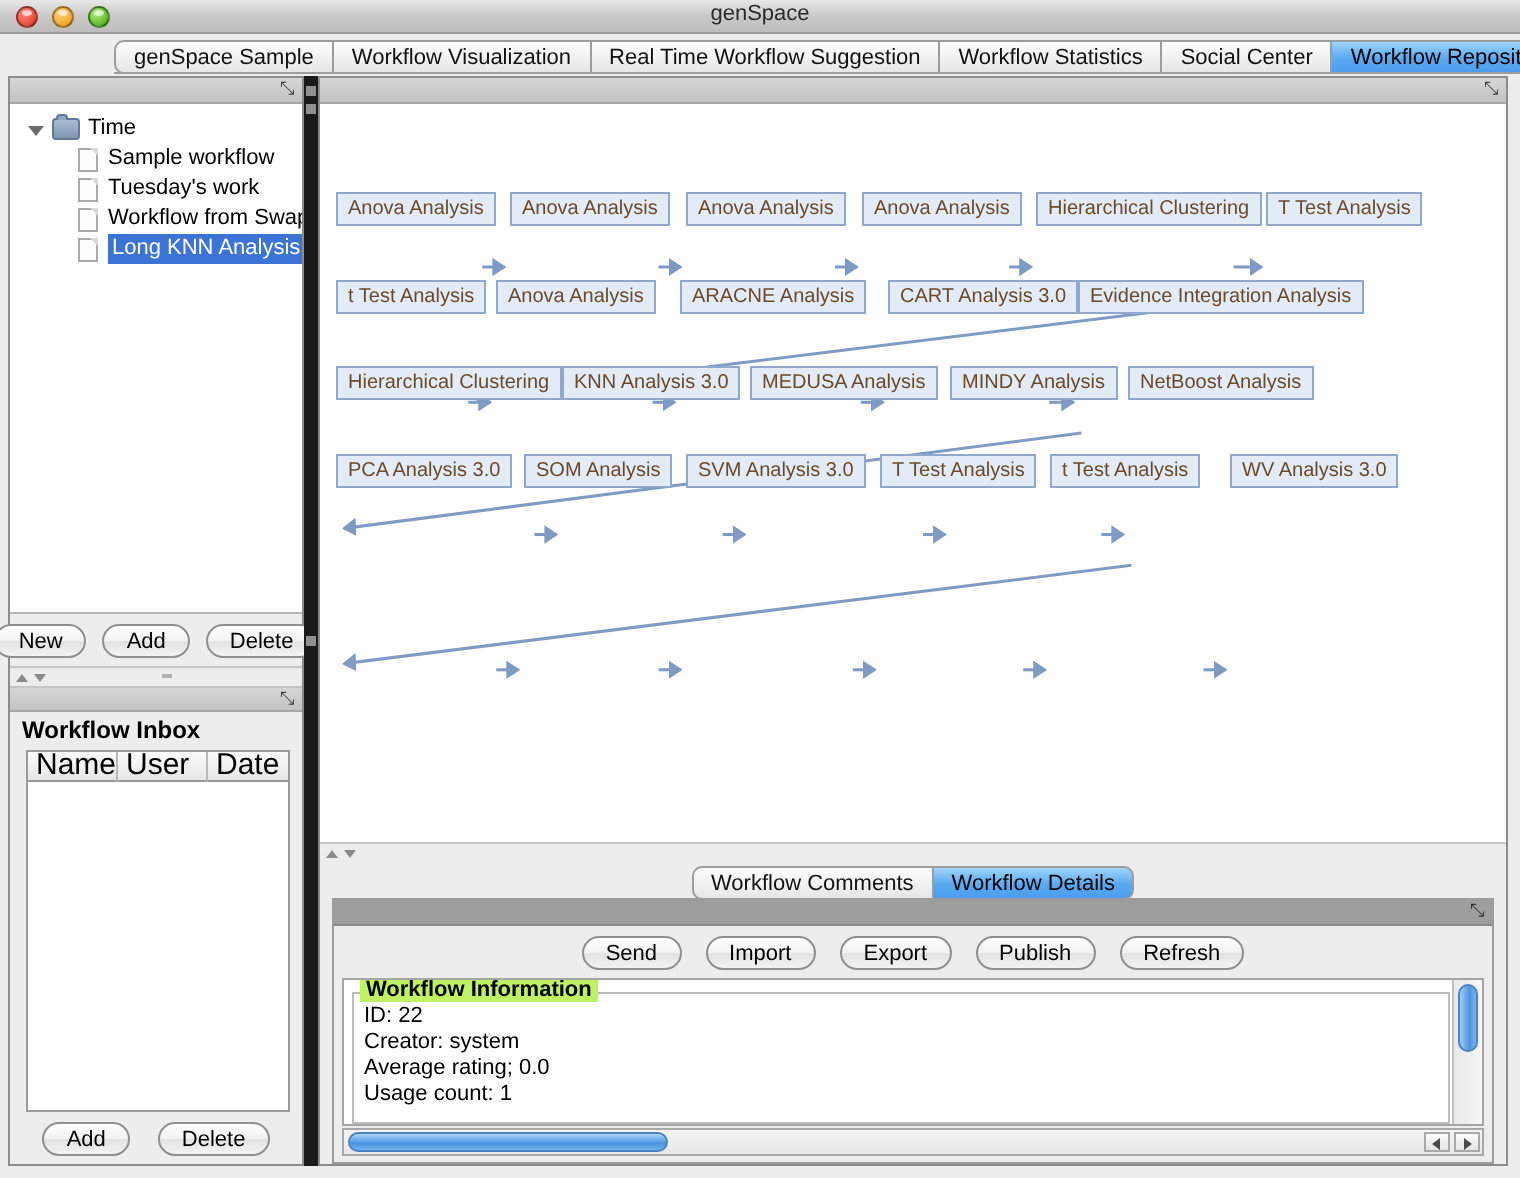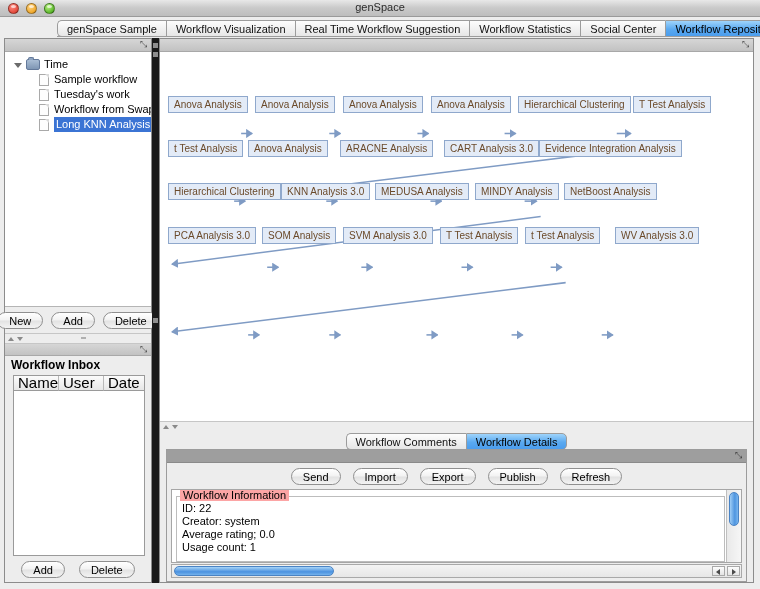--- a/index.html
+++ b/index.html
@@ -387,23 +387,24 @@
     border: 1px solid #a6a6a6;
     background: #ffffff;
     flex: 1 1 auto;
     position: relative;
     min-height: 0;
     overflow: hidden;
   }
   #info-legend {
     position: absolute; left: 8px; top: -1px;
     font-size: 11px;
-    background: #fca5a5;
+    background: #bef264;
     padding: 0 3px;
     color: #000;
+    font-weight: bold;
   }
   #info-fieldset {
     position: absolute; left: 4px; right: 16px; top: 6px; bottom: 0;
     border: 1px solid #bdbdbd;
     border-top: 1px solid #bdbdbd;
     box-sizing: border-box;
   }
   #info-lines {
     position: absolute; left: 10px; top: 12px; right: 18px;
     font-size: 11px;

